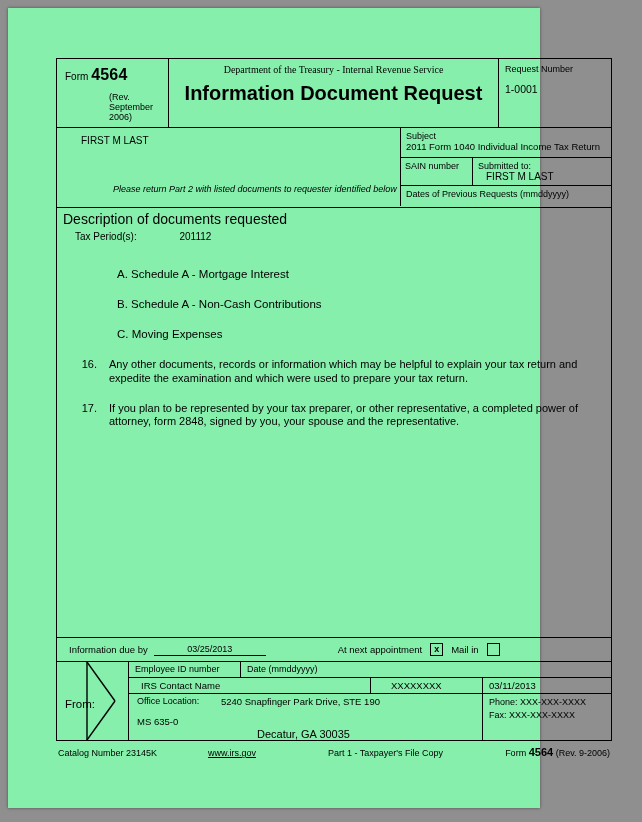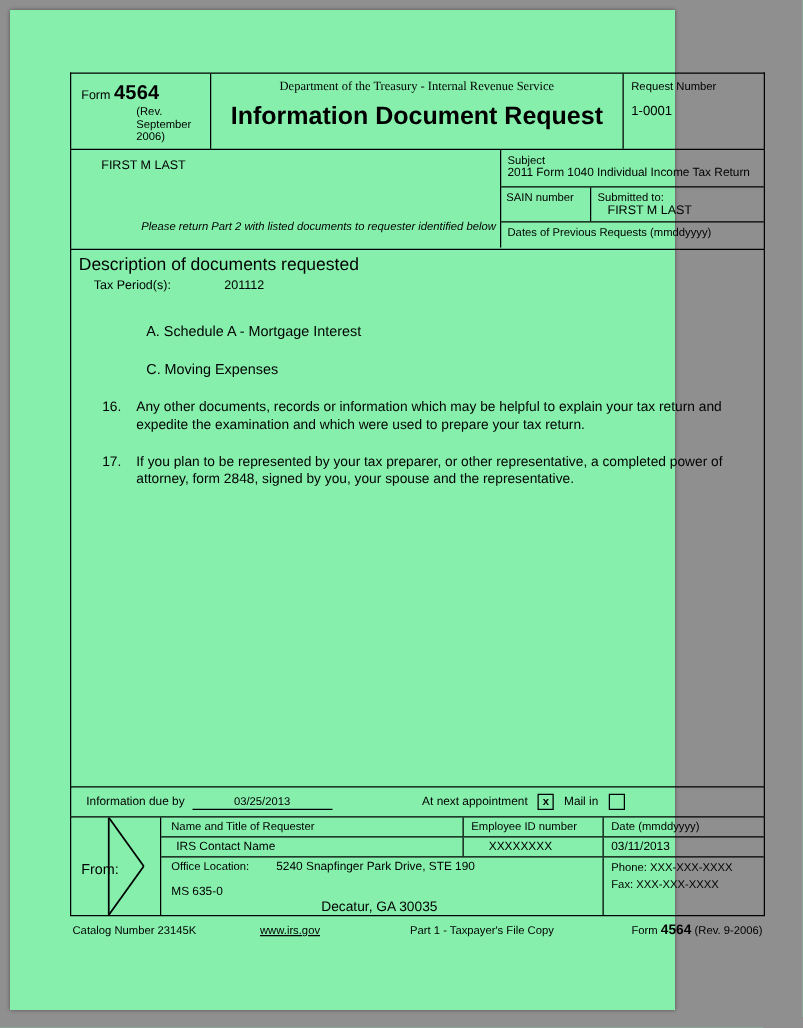--- a/index.html
+++ b/index.html
@@ -46,21 +46,21 @@
   .form-line {
     font-size: 10px;
   }
   .form-line .big {
     font-size: 16px;
     font-weight: bold;
     letter-spacing: 0.2px;
   }
   .rev-line {
     font-size: 9px;
-    margin-top: 0;
+    margin-top: 8px;
     padding-left: 44px;
   }
   .hdr-mid {
     flex: 1;
     text-align: center;
     padding: 5px 4px 4px 4px;
     box-sizing: border-box;
     border-right: 1.6px solid #000;
   }
   .dept {
@@ -378,20 +378,21 @@
 
     <div class="desc">
       <div class="desc-label">Description of documents requested</div>
       <div class="tax-period">
         <span>Tax Period(s):</span>
         <span class="pv">201112</span>
       </div>
 
       <div class="items">
         <div class="item-abc">A. Schedule A - Mortgage Interest</div>
+        <div class="item-abc">B. Schedule A - Non-Cash Contributions</div>
         <div class="item-abc">C. Moving Expenses</div>
 
         <div class="num-item">
           <div class="n">16.</div>
           <div class="txt">Any other documents, records or information which may be helpful to explain your tax return and expedite the examination and which were used to prepare your tax return.</div>
         </div>
         <div class="num-item">
           <div class="n">17.</div>
           <div class="txt">If you plan to be represented by your tax preparer, or other representative, a completed power of attorney, form 2848, signed by you, your spouse and the representative.</div>
         </div>
@@ -411,21 +412,20 @@
       <div class="from-cell">
         <svg class="slash" viewBox="0 0 72 78">
           <line x1="30" y1="0" x2="30" y2="78" stroke="#000" stroke-width="1.4"></line>
           <line x1="30" y1="0" x2="58" y2="39" stroke="#000" stroke-width="1.4"></line>
           <line x1="58" y1="39" x2="30" y2="78" stroke="#000" stroke-width="1.4"></line>
         </svg>
         <div class="lbl">From:</div>
       </div>
       <div class="from-right">
         <div class="fr-row r1">
-          <div class="c-name">Name and Title of Requester</div>
           <div class="c-emp">Employee ID number</div>
           <div class="c-date">Date (mmddyyyy)</div>
         </div>
         <div class="fr-row r2">
           <div class="c-name val10"><span class="v">IRS Contact Name</span></div>
           <div class="c-emp val10"><span class="v">XXXXXXXX</span></div>
           <div class="c-date val10">03/11/2013</div>
         </div>
         <div class="fr-row r3">
           <div class="addr-cell">

